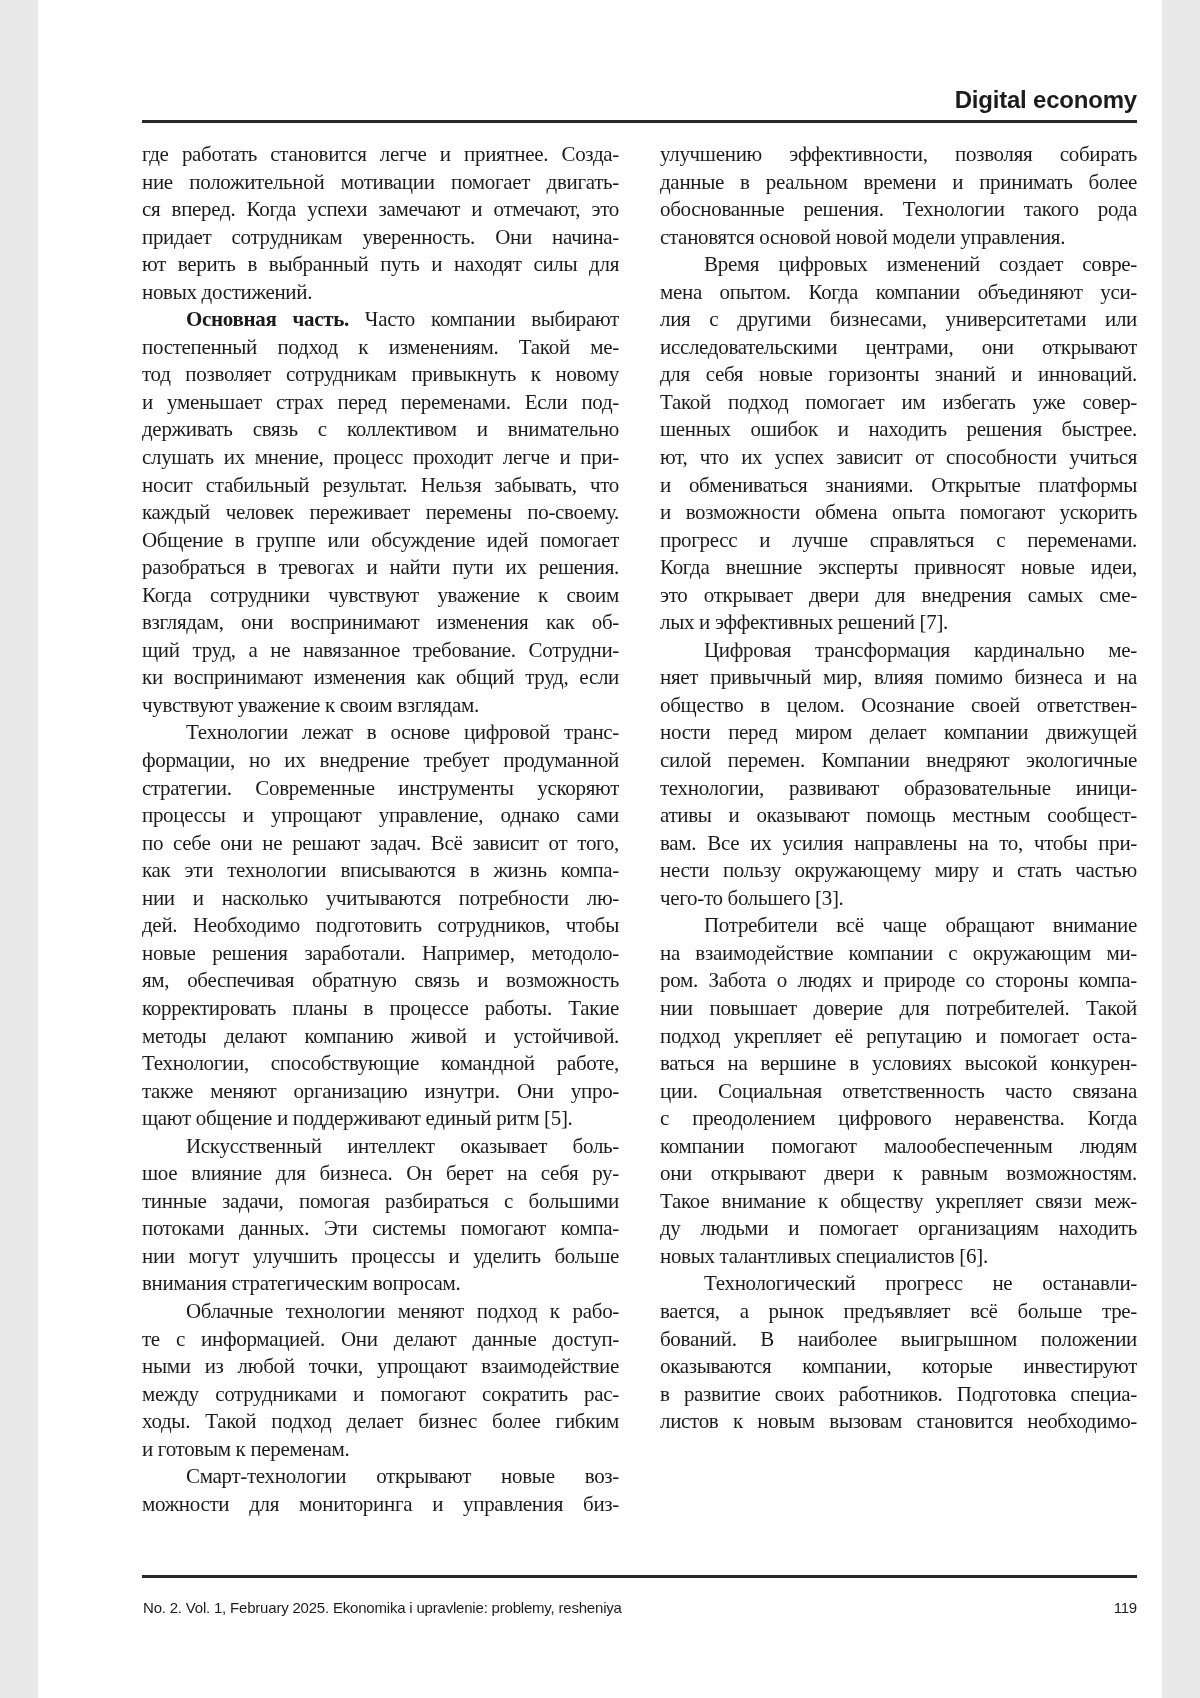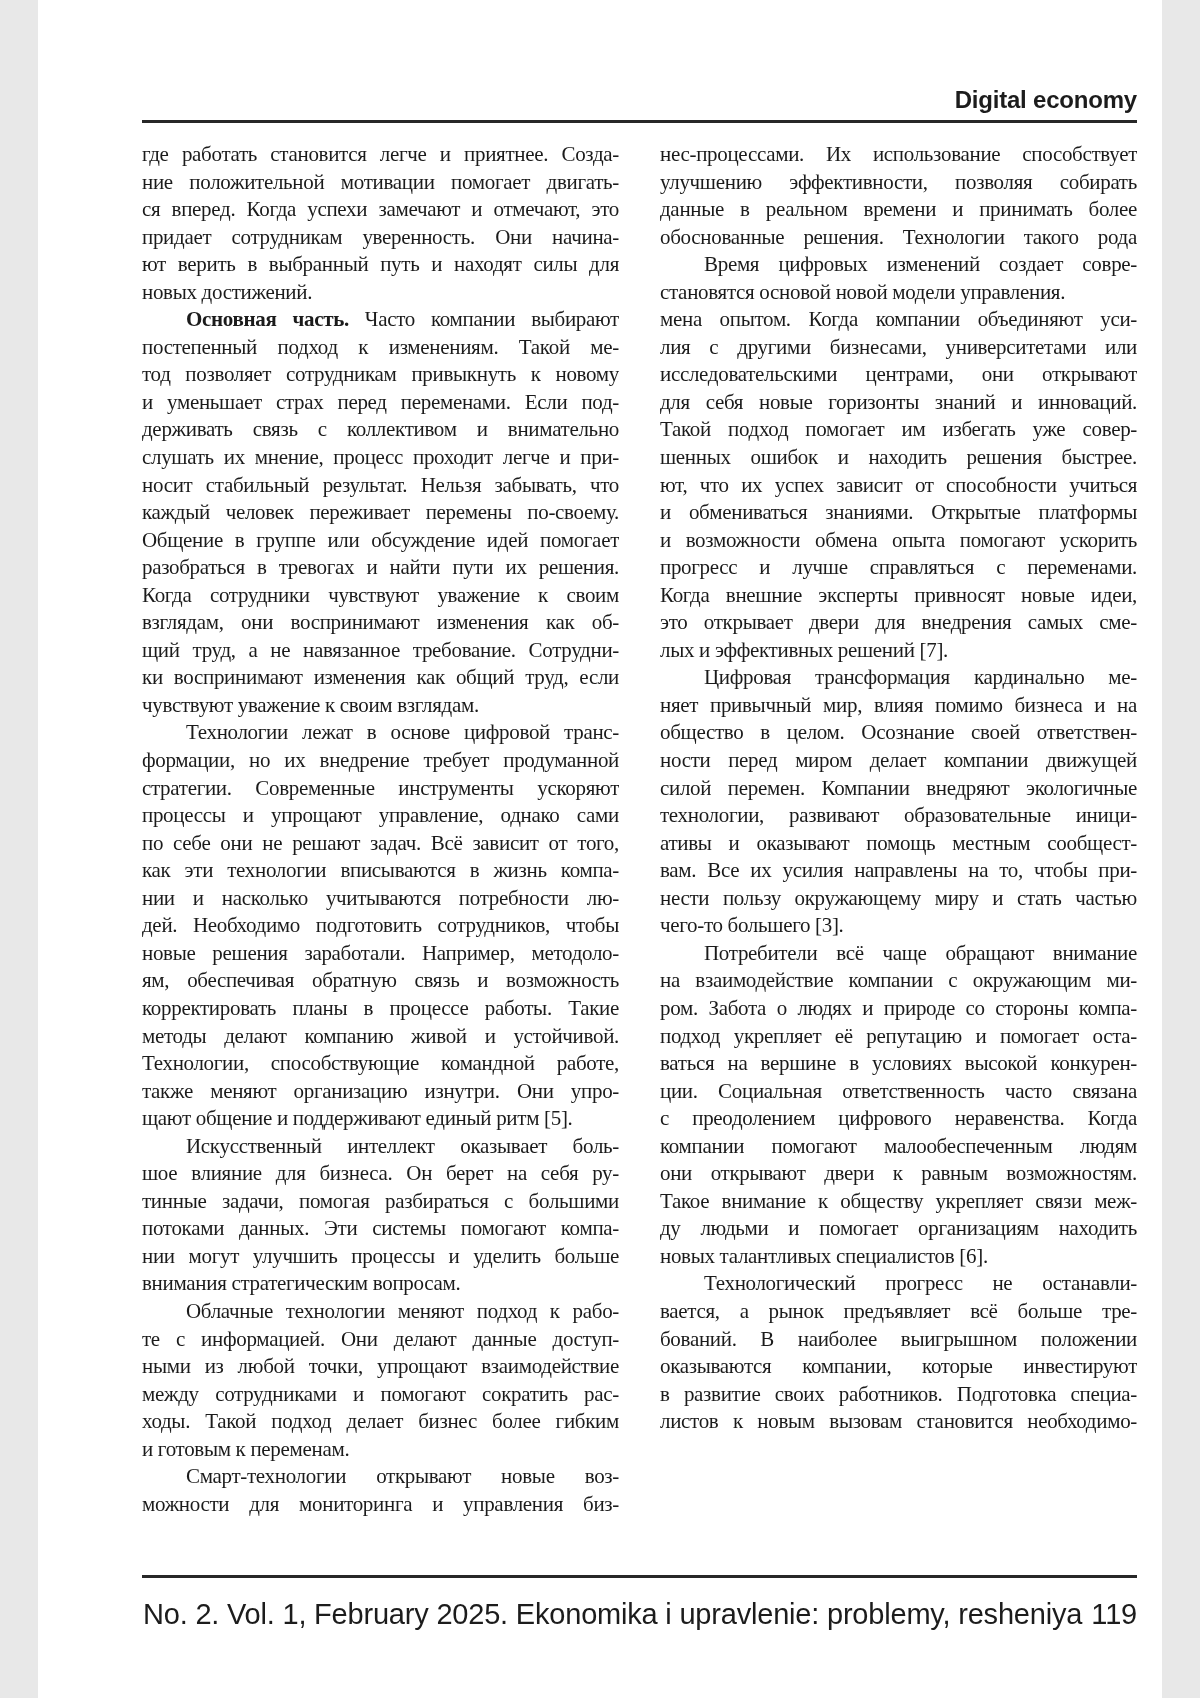--- a/index.html
+++ b/index.html
@@ -27,21 +27,21 @@
     letter-spacing:-0.015em;
     text-align:justify;text-align-last:justify;
     white-space:normal;
   }
   .line.e{text-align-last:left;}
   .line.i{text-indent:44px;}
   .line strong{font-weight:bold;font-family:Liberation Serif, serif;}
   .footer{
     position:absolute;left:105px;width:994px;top:1600px;line-height:1;
     font-family:"Liberation Sans","DejaVu Sans",sans-serif;
-    font-size:29px;letter-spacing:-0.2px;color:#1c1c1c;
+    font-size:15px;letter-spacing:-0.2px;color:#1c1c1c;
     display:flex;justify-content:space-between;align-items:baseline;
   }
 </style>
 </head>
 <body>
 
 <div class="page">
 
   <div class="running-head">
     <span>Digital economy</span>
@@ -96,26 +96,25 @@
         <div class="line i">Облачные технологии меняют подход к рабо-</div>
         <div class="line">те с информацией. Они делают данные доступ-</div>
         <div class="line">ными из любой точки, упрощают взаимодействие</div>
         <div class="line">между сотрудниками и помогают сократить рас-</div>
         <div class="line">ходы. Такой подход делает бизнес более гибким</div>
         <div class="line e">и готовым к переменам.</div>
         <div class="line i">Смарт-технологии открывают новые воз-</div>
         <div class="line">можности для мониторинга и управления биз-</div>
       </div>
     <div class="col">
-        <div class="line">нес-процессами. Их использование способствует</div>
         <div class="line">улучшению эффективности, позволяя собирать</div>
         <div class="line">данные в реальном времени и принимать более</div>
         <div class="line">обоснованные решения. Технологии такого рода</div>
+        <div class="line e">становятся основой новой модели управления.</div>
         <div class="line i">Время цифровых изменений создает совре-</div>
-        <div class="line e">становятся основой новой модели управления.</div>
         <div class="line">мена опытом. Когда компании объединяют уси-</div>
         <div class="line">лия с другими бизнесами, университетами или</div>
         <div class="line">исследовательскими центрами, они открывают</div>
         <div class="line">для себя новые горизонты знаний и инноваций.</div>
         <div class="line">Такой подход помогает им избегать уже совер-</div>
         <div class="line">шенных ошибок и находить решения быстрее.</div>
         <div class="line">ют, что их успех зависит от способности учиться</div>
         <div class="line">и обмениваться знаниями. Открытые платформы</div>
         <div class="line">и возможности обмена опыта помогают ускорить</div>
         <div class="line">прогресс и лучше справляться с переменами.</div>
@@ -128,20 +127,21 @@
         <div class="line">ности перед миром делает компании движущей</div>
         <div class="line">силой перемен. Компании внедряют экологичные</div>
         <div class="line">технологии, развивают образовательные иници-</div>
         <div class="line">ативы и оказывают помощь местным сообщест-</div>
         <div class="line">вам. Все их усилия направлены на то, чтобы при-</div>
         <div class="line">нести пользу окружающему миру и стать частью</div>
         <div class="line e">чего-то большего [3].</div>
         <div class="line i">Потребители всё чаще обращают внимание</div>
         <div class="line">на взаимодействие компании с окружающим ми-</div>
         <div class="line">ром. Забота о людях и природе со стороны компа-</div>
+        <div class="line">нии повышает доверие для потребителей. Такой</div>
         <div class="line">подход укрепляет её репутацию и помогает оста-</div>
         <div class="line">ваться на вершине в условиях высокой конкурен-</div>
         <div class="line">ции. Социальная ответственность часто связана</div>
         <div class="line">с преодолением цифрового неравенства. Когда</div>
         <div class="line">компании помогают малообеспеченным людям</div>
         <div class="line">они открывают двери к равным возможностям.</div>
         <div class="line">Такое внимание к обществу укрепляет связи меж-</div>
         <div class="line">ду людьми и помогает организациям находить</div>
         <div class="line e">новых талантливых специалистов [6].</div>
         <div class="line i">Технологический прогресс не останавли-</div>

